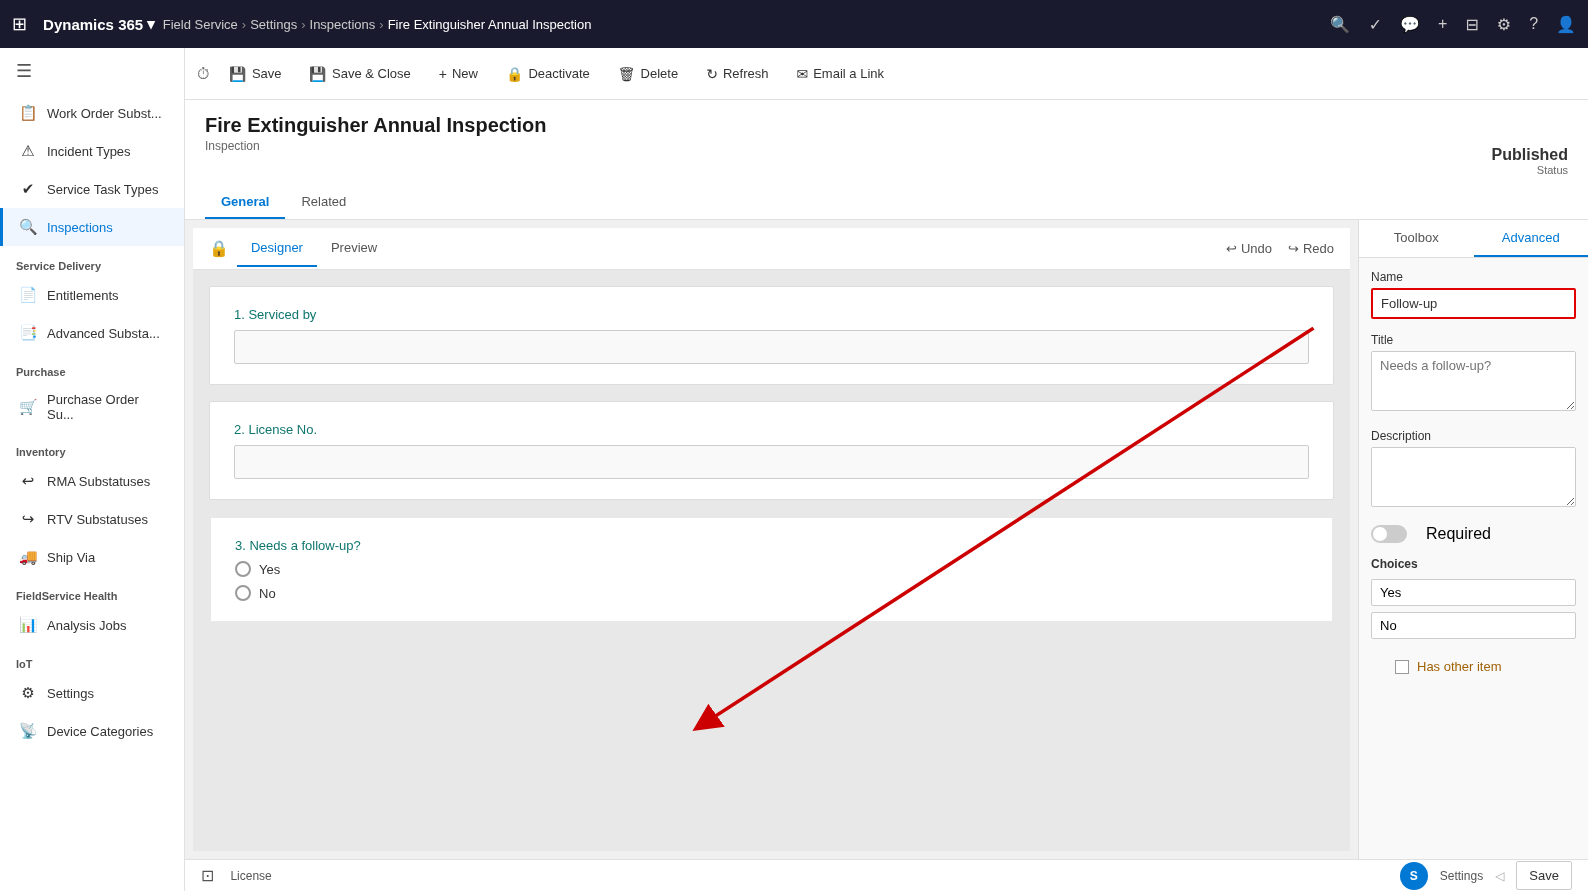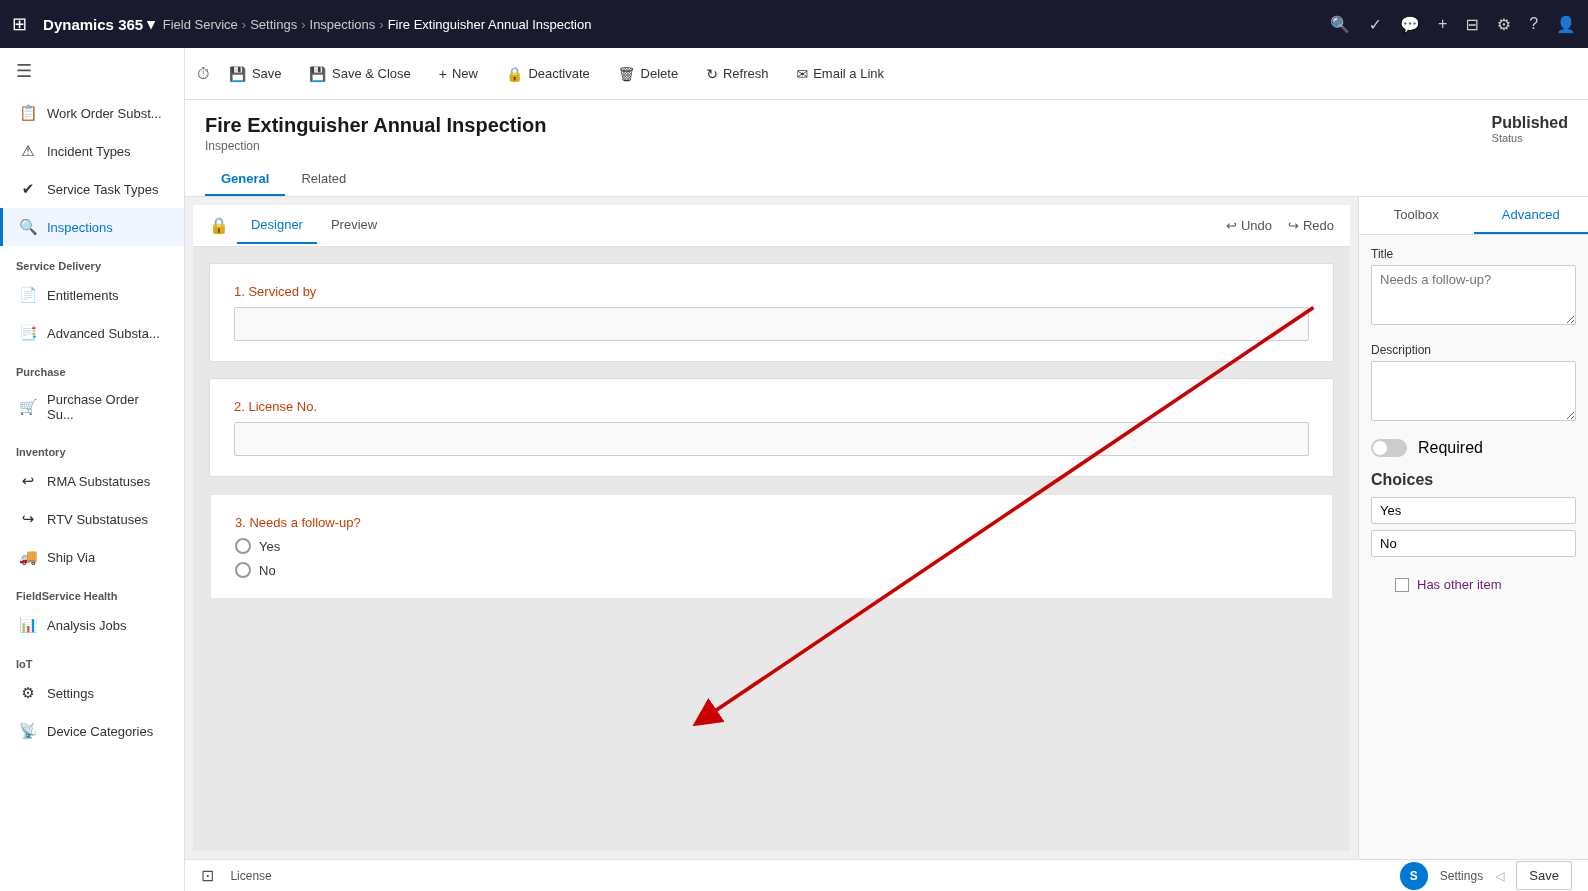--- a/index.html
+++ b/index.html
@@ -89,21 +89,21 @@
     
     .page-header {
       background: #fff;
       padding: 14px 20px 0 20px;
       border-bottom: 1px solid #e0e0e0;
       flex-shrink: 0;
     }
     .page-header-top { display: flex; align-items: flex-start; justify-content: space-between; }
     .page-title { font-size: 20px; font-weight: 600; color: #1a1a1a; }
     .page-subtitle { font-size: 12px; color: #666; margin-top: 2px; }
-    .page-status { text-align: left; }
+    .page-status { text-align: right; margin-top: 32px; }
     .page-status .status-label { font-size: 16px; font-weight: 600; color: #333; }
     .page-status .status-sub { font-size: 11px; color: #666; }
 
     
     .page-tabs { display: flex; gap: 0; margin-top: 10px; }
     .page-tab {
       padding: 8px 16px;
       font-size: 13px;
       color: #555;
       cursor: pointer;
@@ -158,21 +158,21 @@
     }
     .form-card {
       background: #fff;
       border: 1px solid #ddd;
       border-radius: 2px;
       margin-bottom: 16px;
       padding: 20px 24px;
     }
     .form-field-label {
       font-size: 13px;
-      color: #c2410c;
+      color: #0f766e;
       margin-bottom: 8px;
       font-weight: 500;
     }
     .form-field-input {
       width: 100%;
       border: 1px solid #ccc;
       border-radius: 2px;
       padding: 6px 10px;
       font-size: 13px;
       background: #f9f9f9;
@@ -225,51 +225,51 @@
       border-radius: 2px;
       padding: 6px 8px;
       font-size: 13px;
       background: #fff;
       color: #333;
       resize: vertical;
     }
     .rp-field-input.highlighted { border: 2px solid #e00000; background: #fff; }
     .rp-field-textarea { min-height: 60px; }
 
-    .rp-toggle-row { display: flex; align-items: flex-end; gap: 11px; margin-bottom: 14px; }
+    .rp-toggle-row { display: flex; align-items: flex-end; gap: 19px; margin-bottom: 14px; }
     .toggle-switch {
       width: 36px; height: 18px;
       background: #ccc;
       border-radius: 9px;
       position: relative;
       cursor: pointer;
       flex-shrink: 0;
     }
     .toggle-switch::after {
       content: '';
       position: absolute;
       width: 14px; height: 14px;
       background: #fff;
       border-radius: 50%;
       top: 2px; left: 2px;
       transition: left 0.2s;
     }
 
-    .rp-section-label { font-size: 16px; font-weight: 700; color: #333; margin-bottom: 8px; }
+    .rp-section-label { font-size: 12px; font-weight: 700; color: #333; margin-bottom: 8px; }
     .rp-choice-input {
       width: 100%;
       border: 1px solid #ccc;
       border-radius: 2px;
       padding: 5px 8px;
       font-size: 13px;
       background: #fff;
       margin-bottom: 6px;
     }
 
-    .rp-checkbox-row { display: flex; align-items: center; gap: 8px; font-size: 13px; color: #701a75; padding-left: 24px; }
+    .rp-checkbox-row { display: flex; align-items: center; gap: 8px; font-size: 13px; color: #a16207; padding-left: 24px; }
     .rp-checkbox { width: 14px; height: 14px; border: 1px solid #999; background: #fff; flex-shrink: 0; }
 
     
     .status-bar {
       height: 32px;
       background: #fff;
       border-top: 1px solid #e0e0e0;
       display: flex;
       align-items: center;
       padding: 0 16px;
@@ -509,20 +509,24 @@
         </div>
       </div>
 
       <div class="right-panel">
         <div class="right-panel-tabs">
           <div class="right-panel-tab">Toolbox</div>
           <div class="right-panel-tab active">Advanced</div>
         </div>
         <div class="right-panel-body">
 
+          <div class="rp-field">
+            <div class="rp-field-label">Name</div>
+            <input class="rp-field-input highlighted" type="text" value="Follow-up" style="">
+          </div>
 
           <div class="rp-field">
             <div class="rp-field-label">Title</div>
             <textarea class="rp-field-input rp-field-textarea" placeholder="Needs a follow-up?" style=""></textarea>
           </div>
 
           <div class="rp-field">
             <div class="rp-field-label">Description</div>
             <textarea class="rp-field-input rp-field-textarea" style=""></textarea>
           </div>

